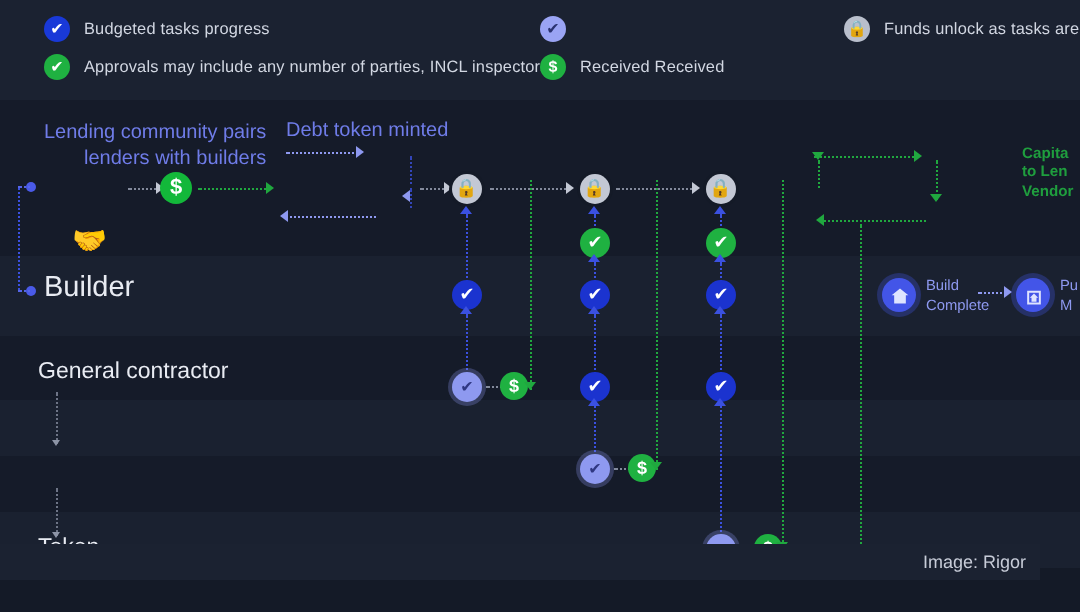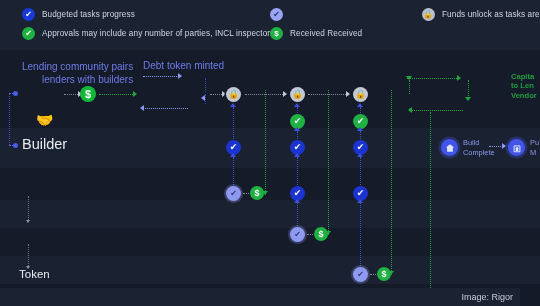--- a/index.html
+++ b/index.html
@@ -81,21 +81,21 @@
   .dot{position:absolute;width:5px;height:5px;border-radius:50%;background:#4a5ae8;}
 
   .pill{position:absolute;display:flex;align-items:center;gap:5px;}
   .pill-ic{width:17px;height:17px;border-radius:50%;background:#4355e8;
            display:flex;align-items:center;justify-content:center;
            box-shadow:0 0 0 2.5px rgba(67,85,232,.3);}
   .pill-tx{color:#8e99f0;font-size:7.4px;line-height:1.3;white-space:pre-line;}
 
   .handshake{position:absolute;color:#cfd5e2;font-size:14px;}
 
-  .footer{position:absolute;left:0;bottom:0;width:520px;height:18px;background:#1b2231;}
+  .footer{position:absolute;left:0;bottom:16px;width:520px;height:18px;background:#1b2231;}
   .footer-tx{position:absolute;right:7px;top:4px;color:#c7ccd8;font-size:9px;}
 </style>
 </head>
 <body>
 
 <div id="stage">
 
   <div class="legend">
     <div class="lg-item" style="left:22px;top:8px;">
       <span class="badge b-blue">✔</span>
@@ -121,20 +121,21 @@
   <div class="diagram">
 
     <div class="band base" style="top:0px;height:78px;"></div>
     <div class="band alt" style="top:78px;height:40px;"></div>
     <div class="band base" style="top:118px;height:32px;"></div>
     <div class="band alt" style="top:150px;height:28px;"></div>
     <div class="band base" style="top:178px;height:28px;"></div>
     <div class="band alt" style="top:206px;height:28px;"></div>
 
     <div class="rowlabel rl-big" style="left:22px;top:86px;text-align:right;">Builder</div>
+    <div class="rowlabel rl-sm" style="left:19px;top:130px;">General contractor</div>
     <div class="rowlabel rl-sm" style="left:19px;top:218px;">Token</div>
 
     <div class="dot" style="left:13px;top:41px;"></div>
     <div class="dot" style="left:13px;top:93px;"></div>
     <div class="vline" style="left:9px;top:43px;height:52px;"></div>
     <div class="hline-blue" style="left:9px;top:43px;width:6px;"></div>
     <div class="hline-blue" style="left:9px;top:95px;width:6px;"></div>
 
     <div class="vline-gray" style="left:28px;top:146px;height:26px;"></div>
     <div class="tri tri-down-gray" style="left:25.5px;top:170px;"></div>

